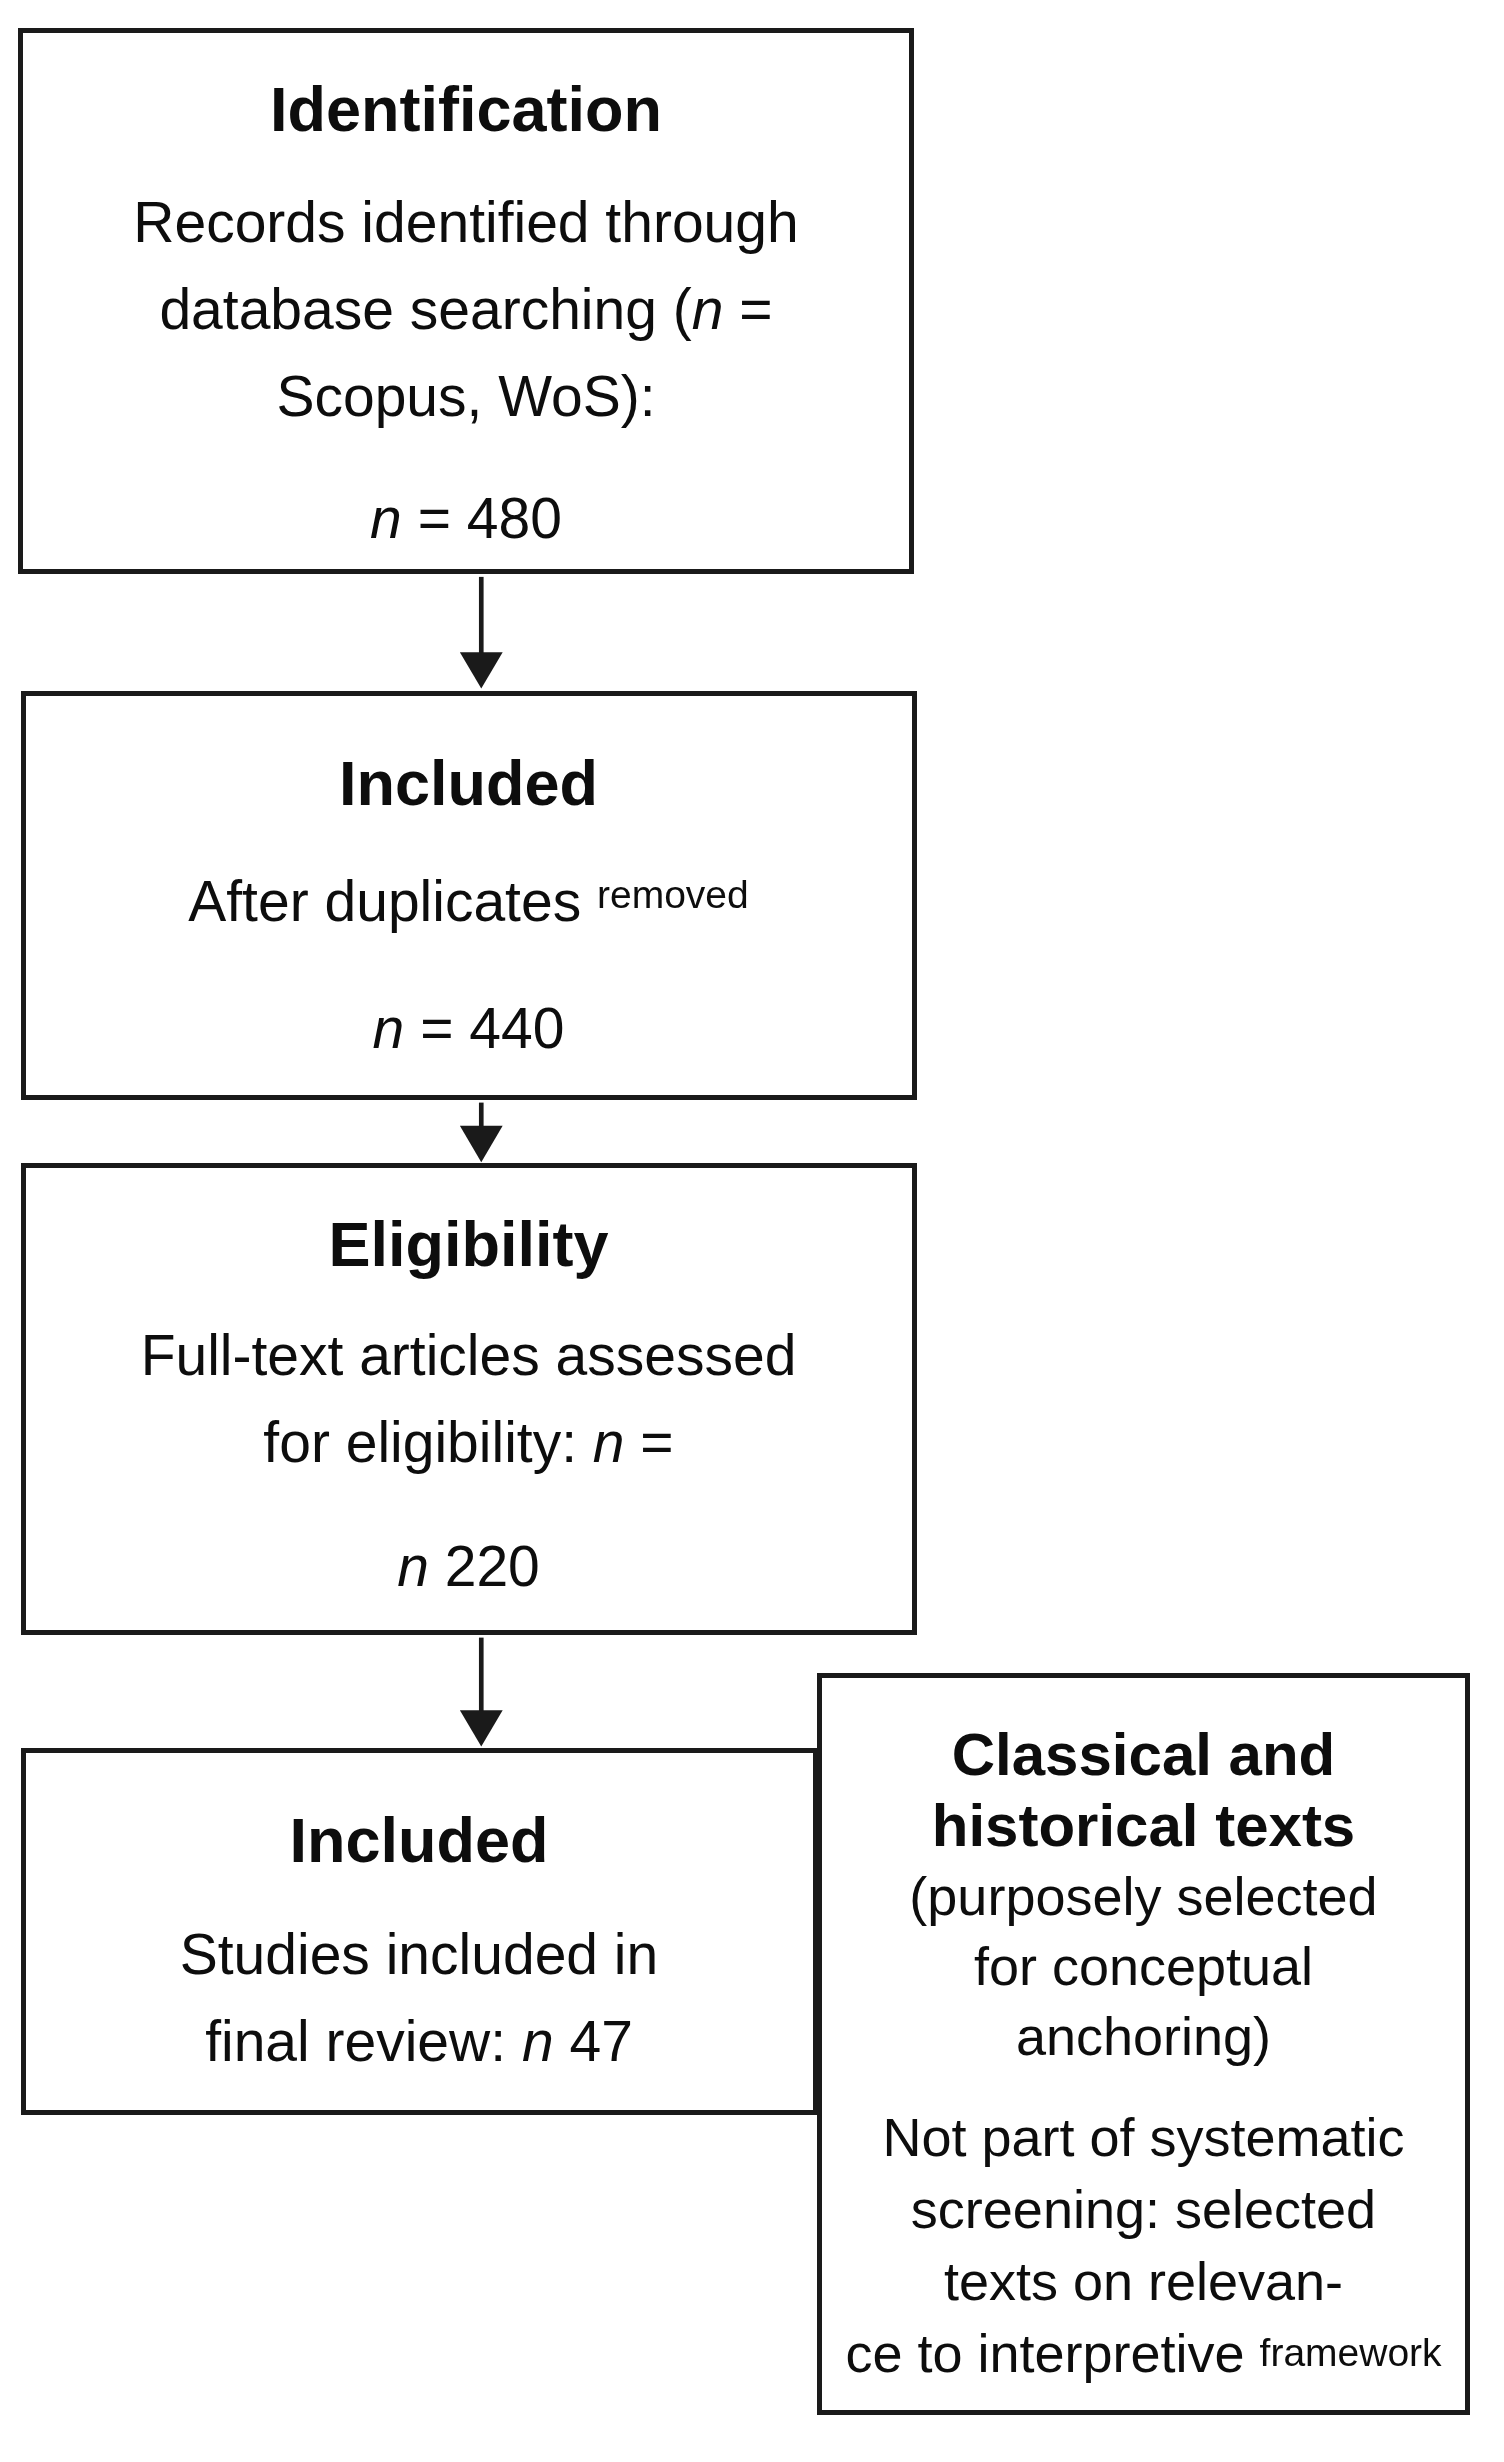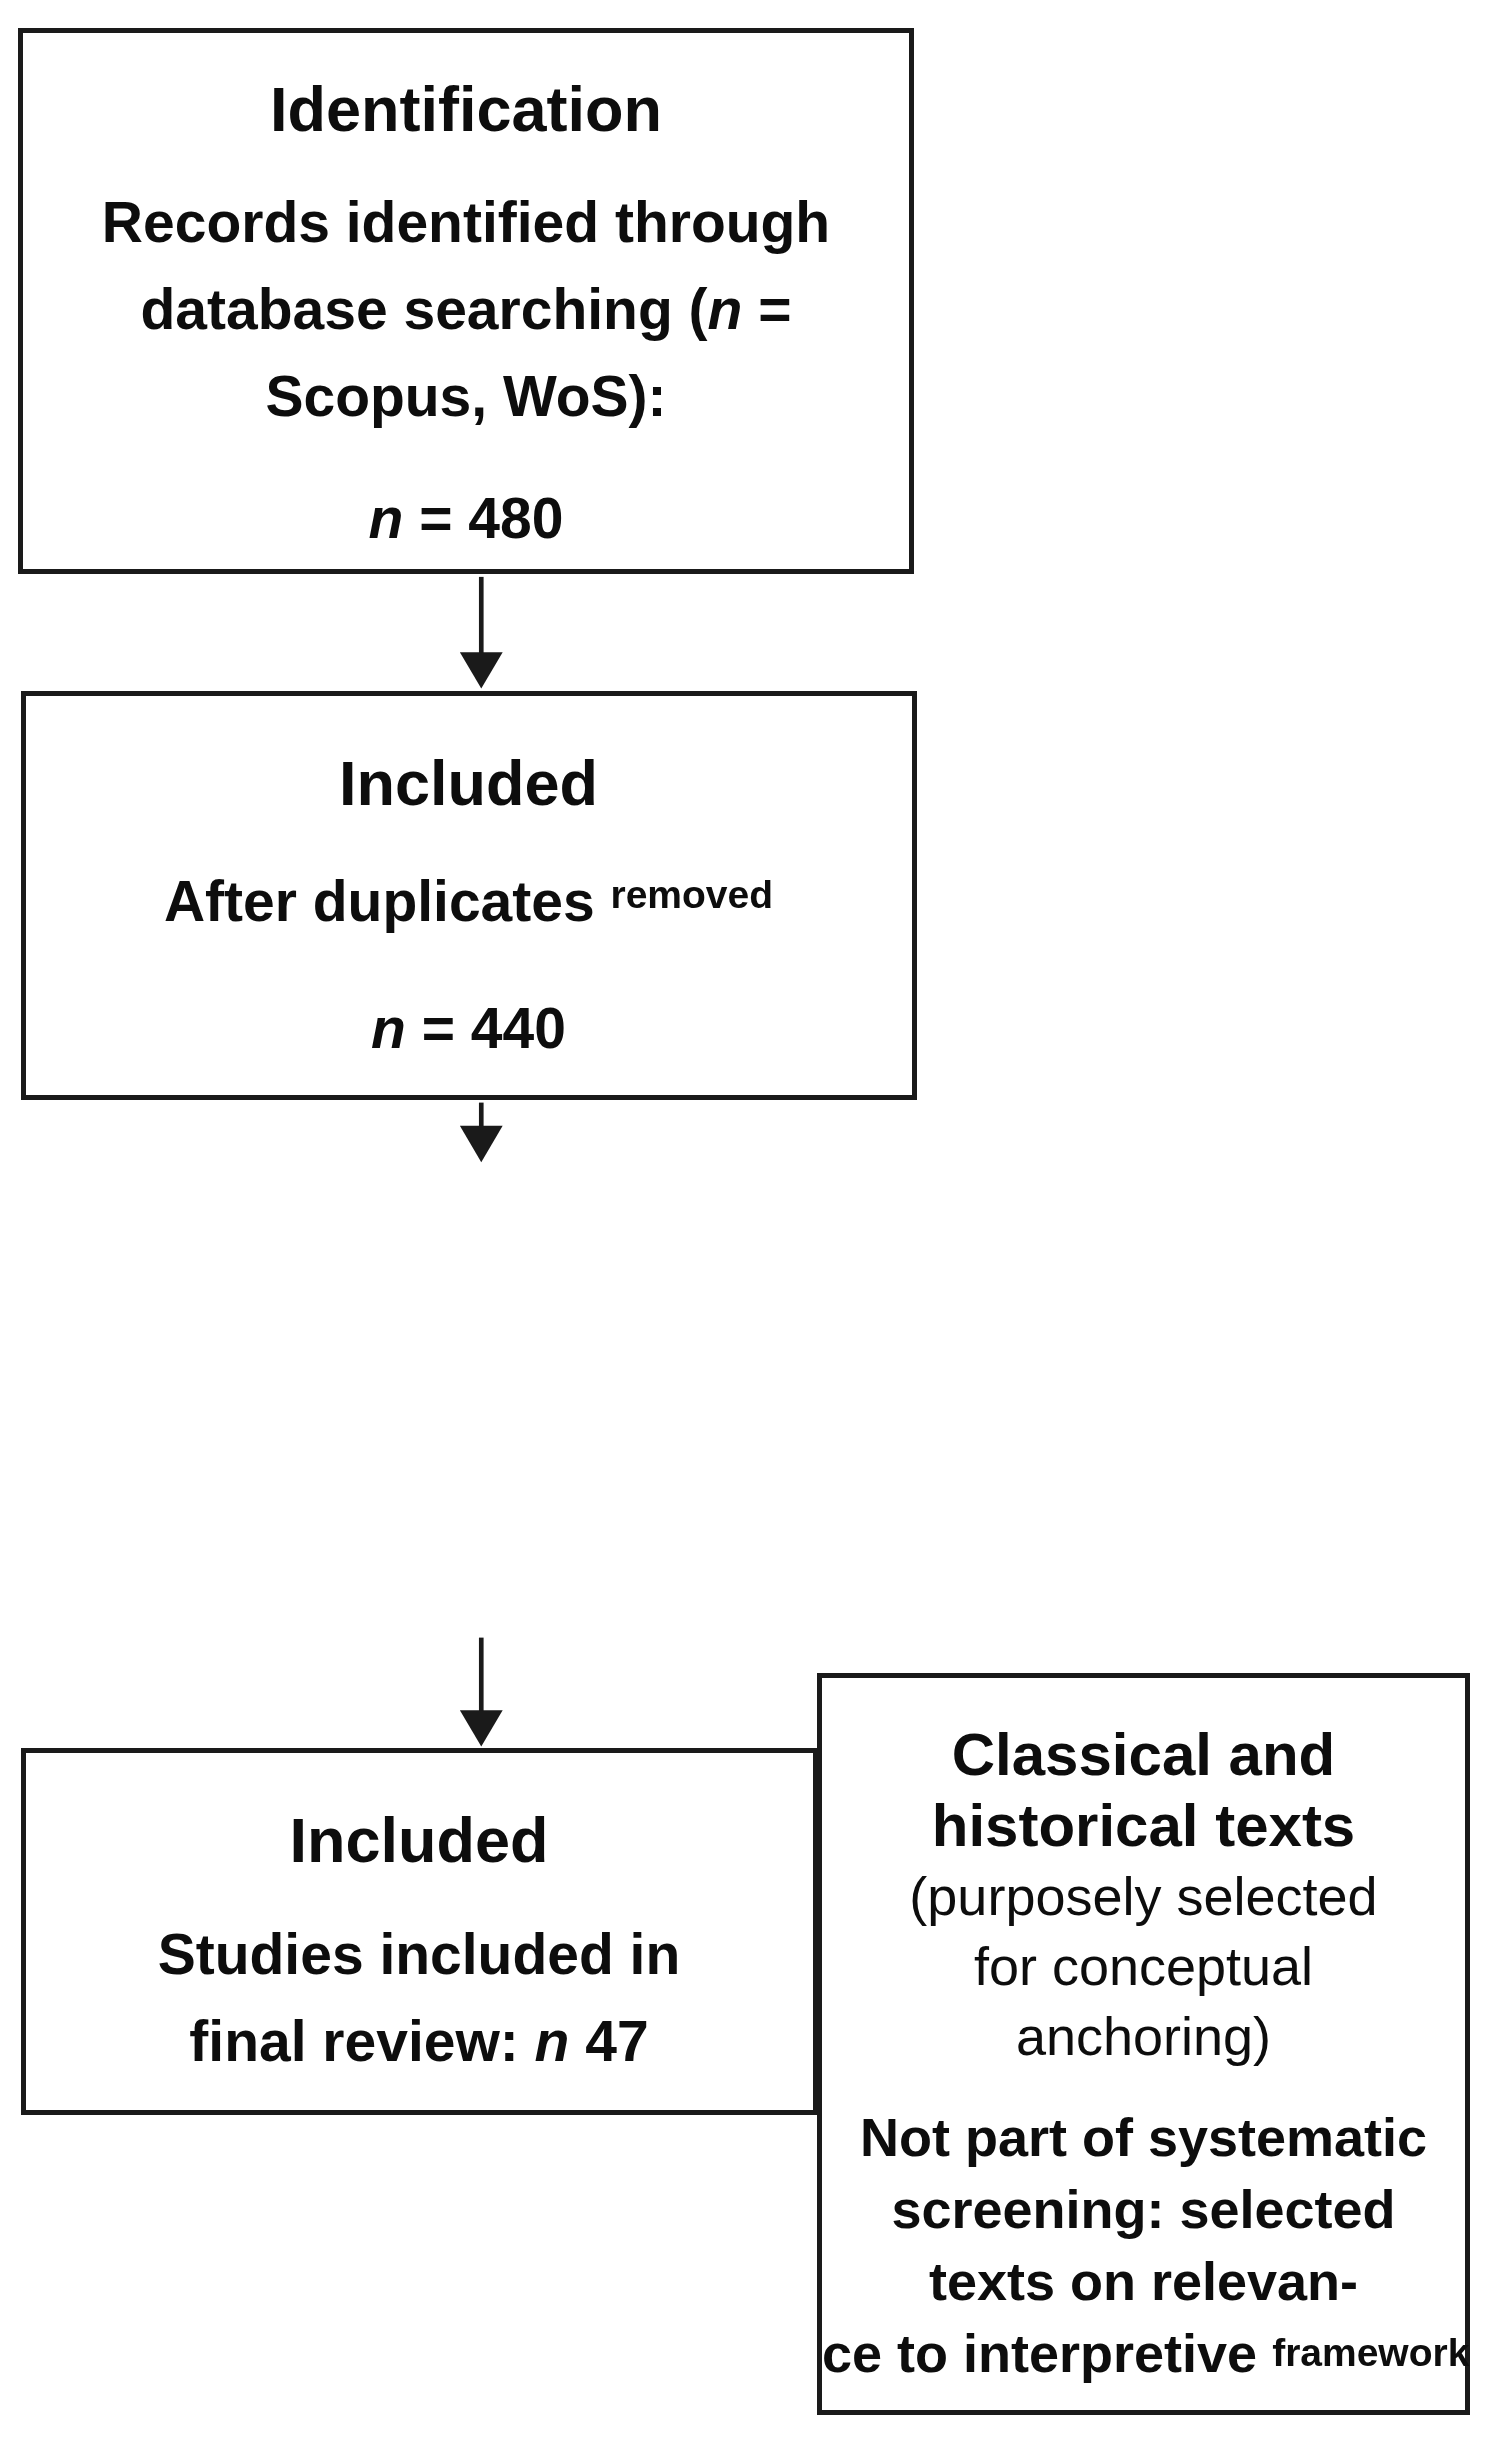--- a/index.html
+++ b/index.html
@@ -22,21 +22,20 @@
   .title{
     font-size:63px;
     font-weight:bold;
     margin:0;
     line-height:71px;
   }
   .line{
     font-size:57px;
     line-height:87px;
     white-space:nowrap;
-    font-weight:bold;
   }
   .italic{font-style:italic;}
   .small-sup{font-size:39px;position:relative;top:-13px;}
   .small{font-size:39px;position:relative;top:-5.6px;margin-top:8px;}
 
   #box-identification{left:18px;top:28px;width:896px;height:546px;padding-top:41px;}
   #box-identification .title{margin-bottom:34px;}
   #box-identification .count{margin-top:35px;}
 
   #box-screening{left:20.5px;top:691px;width:896px;height:409px;padding-top:52px;}
@@ -81,20 +80,26 @@
     <div class="line"><span>Scopus, WoS):</span></div>
     <div class="line count"><span class="italic">n</span><span> = 480</span></div>
   </section>
 
   <section class="box" id="box-screening">
     <h2 class="title">Included</h2>
     <div class="line"><span>After duplicates </span><span class="small-sup">removed</span></div>
     <div class="line count"><span class="italic">n</span><span> = 440</span></div>
   </section>
 
+  <section class="box" id="box-eligibility">
+    <h2 class="title">Eligibility</h2>
+    <div class="line"><span>Full-text articles assessed</span></div>
+    <div class="line"><span>for eligibility: </span><span class="italic">n</span><span> =</span></div>
+    <div class="line count"><span class="italic">n</span><span> 220</span></div>
+  </section>
 
   <section class="box" id="box-included">
     <h2 class="title">Included</h2>
     <div class="line"><span>Studies included in</span></div>
     <div class="line"><span>final review: </span><span class="italic">n</span><span> 47</span></div>
   </section>
 
   <aside class="box" id="box-side">
     <div class="side-title-line">Classical and</div>
     <div class="side-title-line">historical texts</div>

